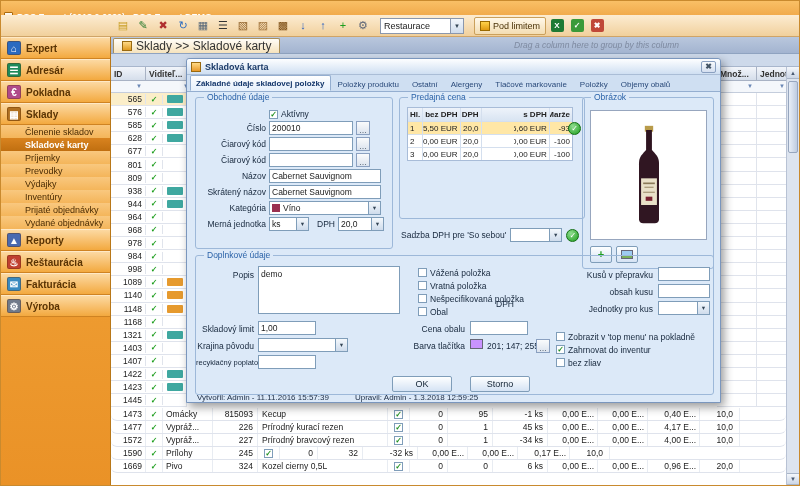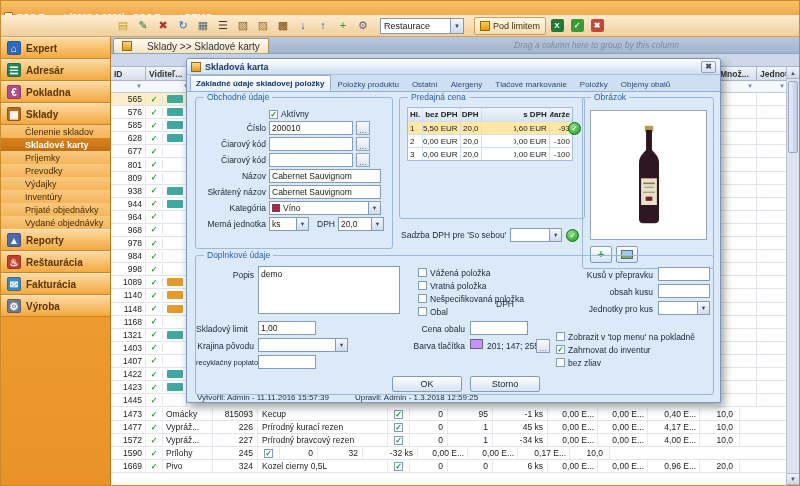--- a/index.html
+++ b/index.html
@@ -51,24 +51,24 @@
     border:1px solid rgba(90,40,0,.35); }
   .sb-sub { height:13px; display:flex; align-items:center; padding-left:24px;
     font-size:9px; color:#4a2c04; background:linear-gradient(#f9c87f,#f4b55a); }
   .sb-sub.sel { background:linear-gradient(#d9831f,#c06f10); color:#fff;
     font-weight:bold; }
 
   
   .main { position:absolute; left:110px; top:36px; right:0; bottom:0; }
   .tabstrip { height:17px; background:linear-gradient(#b9c7dd,#a3b4d0);
     display:flex; align-items:flex-end; padding:0 2px; border-bottom:1px solid #8fa3c0; }
-  .main-tab { height:15px; display:flex; align-items:center; gap:15px;
+  .main-tab { height:15px; display:flex; align-items:center; gap:4px;
     padding:0 8px; background:linear-gradient(#fffdf8,#f6e3bd);
     border:1px solid #a98f5a; border-bottom:none; border-radius:2px 2px 0 0;
-    font-size:10px; color:#333; }
+    font-size:12px; color:#333; }
   .tab-ic { width:10px; height:10px; border:1px solid #9a6a10;
     background:linear-gradient(#ffd985,#e09a20); }
   .grouphint-text { margin-left:auto; margin-right:118px; align-self:center;
     color:#7e8aa0; font-size:8.5px;font-style:italic; }
   .grouppanel { height:13px; background:#cdd9ea; border-bottom:1px solid #a8b6cc; }
 
   .gridarea { position:absolute; left:0; top:30px; right:0; bottom:0; background:#fff; }
   .gheadbar { position:absolute; left:0; right:13px; top:0; height:14px;
     background:linear-gradient(#f2f5fa,#d5deeb); border-bottom:1px solid #a8b2c4; }
   .ghcell { position:absolute; top:0; height:14px;
@@ -87,21 +87,21 @@
   .c-chk { width:17px; text-align:center; border-right:1px solid #e0e4ec;
     color:#1e9e1e; font-weight:bold; font-size:8px; }
   .c-col { width:24px; border-right:1px solid #e0e4ec; display:flex;
     align-items:center; justify-content:center; height:100%; }
   .tagbox { width:16px; height:8px; border-radius:1px; display:block; }
   .rrow { height:13.1px; display:flex; border-bottom:1px solid #dfe3ec; background:#fff; }
   .rr1 { width:40px; border-right:1px solid #e0e4ec; }
   .rr2 { flex:1; }
 
   .brow { height:13px; display:flex; align-items:center;
-    border-bottom:1px solid #dfe3ec; background:#fff; font-size:8.5px; }
+    border-bottom:1px solid #dfe3ec; background:#fff; font-size:8.5px;border-radius:6px; }
   .brow>div { border-right:1px solid #e8ecf2; height:100%; display:flex;
     align-items:center; overflow:hidden; white-space:nowrap; }
   .bid { width:35px; justify-content:flex-end; padding-right:3px; }
   .bchk { width:17px; justify-content:center; color:#1e9e1e; font-weight:bold; font-size:8px; }
   .bcat { width:50px; padding-left:3px; }
   .bcode { width:45px; justify-content:flex-end; padding-right:4px; }
   .bname { width:130px; padding-left:4px; }
   .bchk2 { width:22px; justify-content:center; }
   .bq1 { width:38px; justify-content:flex-end; padding-right:4px; }
   .bq2 { width:45px; justify-content:flex-end; padding-right:4px; }
@@ -195,21 +195,21 @@
   .sbtn { width:22px; height:17px; display:flex; align-items:center;
     justify-content:center; background:linear-gradient(#feffff,#d5e3f4);
     border:1px solid #7f9db9; border-radius:2px; }
   .plus-glyph { color:#1e9e1e; font-weight:bold; font-size:11px; line-height:1; }
   .img-glyph { width:12px; height:9px; border:1px solid #667;
     background:linear-gradient(#9ecbf0 55%,#7ab05a 55%); }
 
   .flag { display:flex; align-items:center; gap:3px; height:13px; font-size:8.5px;
     color:#16273c; white-space:nowrap; }
   .swatch { width:13px; height:10px; border:1px solid #667; display:inline-block; }
-  .btn { position:absolute; width:70px; height:16px; display:flex;
+  .btn { position:absolute; width:60px; height:16px; display:flex;
     align-items:center; justify-content:center; font-size:9px; color:#123;
     background:linear-gradient(#feffff,#d5e3f4); border:1px solid #7f9db9;
     border-radius:2px; }
   .flbl { font-size:8px; color:#203048; white-space:nowrap; }
 
   svg { display:block; }
 </style>
 </head>
 <body>
 
@@ -868,21 +868,21 @@
         <span class="lbl abs" style="left:352px;top:14px;width:105px;text-align:right">Kusů v přepravku</span>
         <div class="tf abs" style="left:462px;top:11px;width:52px"></div>
         <span class="lbl abs" style="left:352px;top:31px;width:105px;text-align:right">obsah kusu</span>
         <div class="tf abs" style="left:462px;top:28px;width:52px"></div>
         <span class="lbl abs" style="left:352px;top:48px;width:105px;text-align:right">Jednotky pro kus</span>
         <div class="dd abs" style="left:462px;top:45px;width:52px">
           <span class="val"></span>
           <span class="arr">▼</span>
         </div>
 
-        <span class="lbl abs" style="left:0;top:68px;width:58px;">Skladový limit</span>
+        <span class="lbl abs" style="left:0;top:68px;width:58px;text-align:right">Skladový limit</span>
         <div class="tf abs" style="left:62px;top:65px;width:58px">1,00</div>
 
         <span class="lbl abs" style="left:205px;top:68px;width:64px;text-align:right">Cena obalu</span>
         <div class="tf abs" style="left:274px;top:65px;width:58px"></div>
 
         <span class="lbl abs" style="left:0;top:85px;width:58px;text-align:right">Krajina pôvodu</span>
         <div class="dd abs" style="left:62px;top:82px;width:90px">
           <span class="val"></span>
           <span class="arr">▼</span>
         </div>

